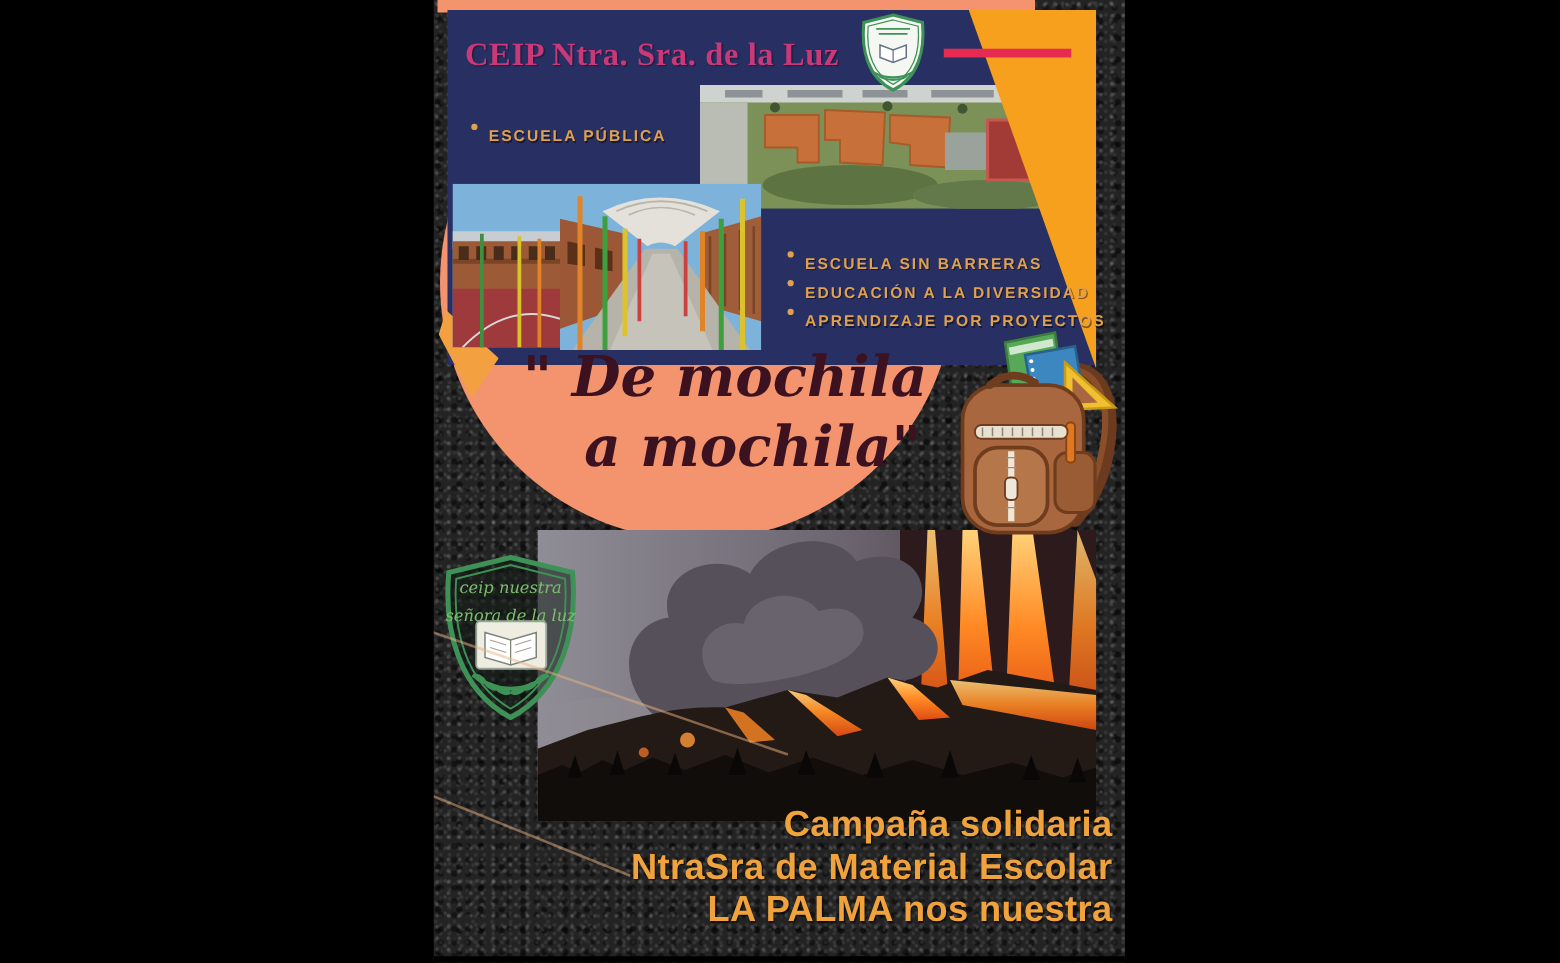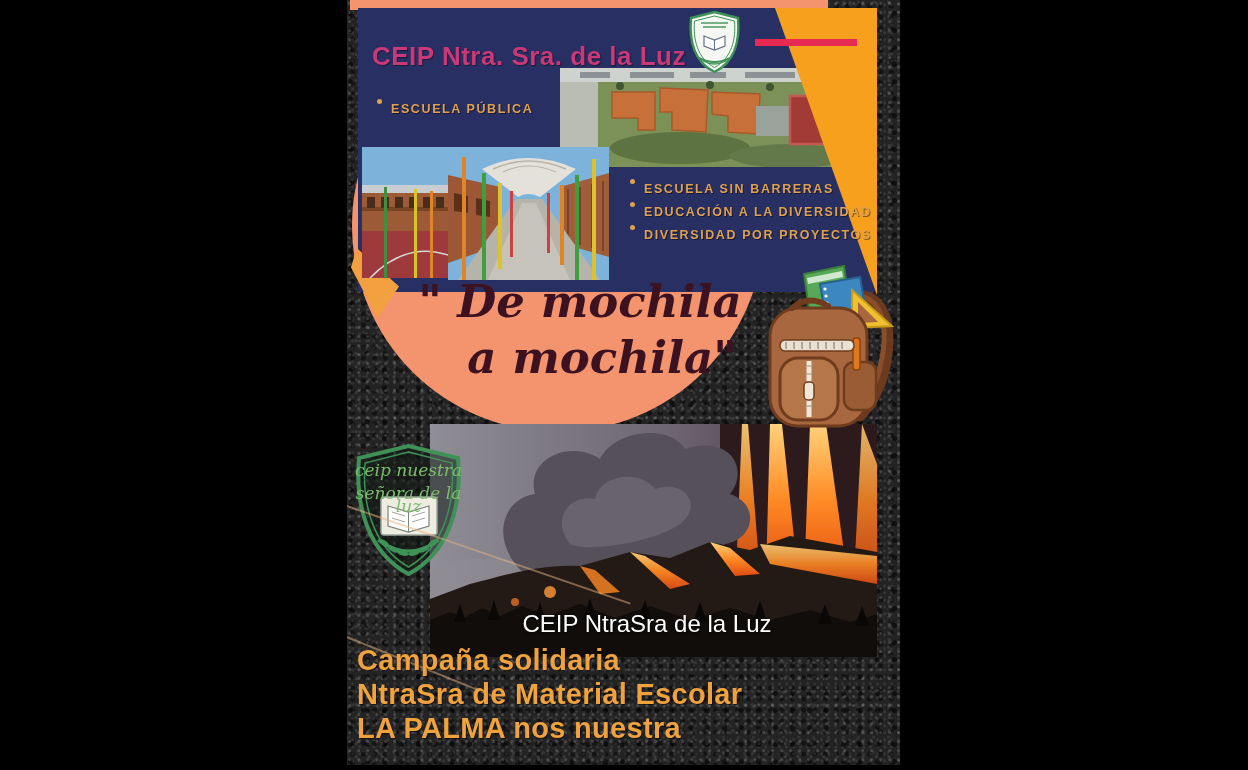--- a/index.html
+++ b/index.html
@@ -13,51 +13,51 @@
       radial-gradient(circle at 20% 80%, rgba(0,0,0,.55) 0 2px, transparent 3px),
       radial-gradient(circle at 80% 70%, rgba(255,255,255,.08) 0 1px, transparent 2px),
       radial-gradient(circle at 50% 55%, rgba(0,0,0,.45) 0 2px, transparent 3px),
       radial-gradient(circle at 10% 15%, rgba(255,255,255,.07) 0 1px, transparent 2px);
     background-size:9px 9px,13px 13px,17px 17px,7px 7px,11px 11px,15px 15px;}
   .top-strip{position:absolute;left:3px;top:0;width:478px;height:10px;background:#f4946f;z-index:1;}
   .circle{position:absolute;left:5px;top:20px;width:412px;height:412px;border-radius:50%;background:#f4946f;z-index:1;}
   .navy{position:absolute;left:11px;top:8px;width:519px;height:284px;background:#272f63;z-index:2;}
   .orange-corner{position:absolute;left:428px;top:8px;width:102px;height:287px;background:#f7a01e;
     clip-path:polygon(0 0,100% 0,100% 100%);z-index:5;}
-  .headline{position:absolute;left:25px;top:41px;width:320px;z-index:6;color:#c93877;
-    font-size:26px;font-weight:bold;letter-spacing:.5px;text-shadow:1px 1px 1px rgba(0,0,0,.4);}
+  .headline{position:absolute;left:25px;top:29px;width:320px;z-index:6;color:#c93877;
+    font-size:26px;font-weight:bold;letter-spacing:.5px;text-shadow:1px 1px 1px rgba(0,0,0,.4);font-family:Liberation Serif, serif;}
   .crest-top{position:absolute;left:339px;top:10px;width:57px;height:64px;z-index:6;}
   .red-bar{position:absolute;left:408px;top:39px;width:102px;height:7px;background:#e62a52;z-index:6;}
   .aerial{position:absolute;left:213px;top:68px;width:307px;height:99px;z-index:4;}
   .bullets-left{position:absolute;left:30px;top:90px;z-index:4;}
-  .bullets-right{position:absolute;left:283px;top:170px;z-index:6;}
+  .bullets-right{position:absolute;left:283px;top:192px;z-index:6;}
   .brow{display:flex;align-items:center;height:23px;}
   .dot{width:5px;height:5px;border-radius:50%;background:#dfa150;margin-right:9px;flex:0 0 auto;}
   .btxt{color:#dfa150;font-size:12.5px;font-weight:bold;letter-spacing:1.6px;white-space:nowrap;
     text-shadow:1px 1px 0 rgba(0,0,0,.45);margin-top:14px;}
   .courtyard{position:absolute;left:15px;top:147px;width:86px;height:131px;z-index:4;}
   .corridor{position:absolute;left:101px;top:147px;width:161px;height:133px;z-index:4;}
   .wedge{position:absolute;left:4px;top:248px;width:48px;height:70px;background:#f2a040;
     clip-path:polygon(12% 0,100% 55%,55% 100%,0 28%);z-index:3;}
   .slogan{position:absolute;left:53px;top:274px;width:360px;z-index:4;color:#3c1220;
     font-family:"DejaVu Serif",serif;font-style:italic;font-weight:bold;font-size:45px;line-height:56px;}
   .slogan .l1{text-align:center;}
   .slogan .l2{text-align:center;margin-left:44px;}
   .backpack{position:absolute;left:405px;top:264px;width:146px;height:176px;z-index:7;}
   .volcano{position:absolute;left:83px;top:424px;width:447px;height:233px;z-index:2;}
   .crest-bottom{position:absolute;left:3px;top:442px;width:117px;height:136px;z-index:3;}
   .crest-txt{position:absolute;width:117px;text-align:center;color:#7cbd6e;
-    font-family:"DejaVu Serif",serif;font-style:italic;font-size:17px;line-height:13px;}
+    font-family:"DejaVu Serif",serif;font-style:italic;font-size:13px;line-height:13px;}
   .ct1{top:22px;} .ct2{top:45px;}
   .scratch{position:absolute;background:rgba(233,178,128,.5);transform-origin:0 0;z-index:4;}
   .s1{left:0;top:505px;width:300px;height:2px;transform:rotate(19deg);}
   .s2{left:0;top:636px;width:170px;height:2px;transform:rotate(22deg);}
   .caption{position:absolute;left:150px;top:610px;width:300px;text-align:center;z-index:4;
     color:#ffffff;font-size:24px;font-weight:500;text-shadow:0 1px 3px rgba(0,0,0,.7);}
-  .campaign{position:absolute;left:10px;top:643px;width:533px;text-align:left;z-index:4;
+  .campaign{position:absolute;left:10px;top:643px;width:533px;text-align:right;z-index:4;
     color:#f0a23c;font-size:29px;font-weight:bold;line-height:34px;letter-spacing:.3px;
     text-shadow:1px 1px 1px rgba(0,0,0,.6);}
   .bottom-black{position:absolute;left:0;top:765px;width:553px;height:5px;background:#000;z-index:8;}
 </style>
 </head>
 <body>
 
 <div class="stage">
   <div class="poster">
 
@@ -183,21 +183,21 @@
       <div class="brow">
         <span class="dot"></span>
         <span class="btxt">ESCUELA SIN BARRERAS</span>
       </div>
       <div class="brow">
         <span class="dot"></span>
         <span class="btxt">EDUCACIÓN A LA DIVERSIDAD</span>
       </div>
       <div class="brow">
         <span class="dot"></span>
-        <span class="btxt">DIVERSIDAD POR PROYECTOS</span>
+        <span class="btxt">APRENDIZAJE POR PROYECTOS</span>
       </div>
     </div>
 
     <div class="wedge"></div>
 
     <div class="slogan">
       <div class="l1">" De mochila</div>
       <div class="l2">a mochila"</div>
     </div>
 
@@ -314,21 +314,20 @@
           <ellipse cx="64" cy="111" rx="6" ry="2.6" transform="rotate(-15 64 111)"></ellipse>
         </g>
       </svg>
       <div class="crest-txt ct1">ceip nuestra</div>
       <div class="crest-txt ct2">señora de la luz</div>
     </div>
 
     <div class="scratch s1"></div>
     <div class="scratch s2"></div>
 
-    <div class="caption">CEIP NtraSra de la Luz</div>
 
     <div class="campaign">
       <div>Campaña solidaria</div>
       <div>NtraSra de Material  Escolar</div>
       <div>LA PALMA nos nuestra</div>
     </div>
 
     <div class="bottom-black"></div>
   </div>
 </div>

